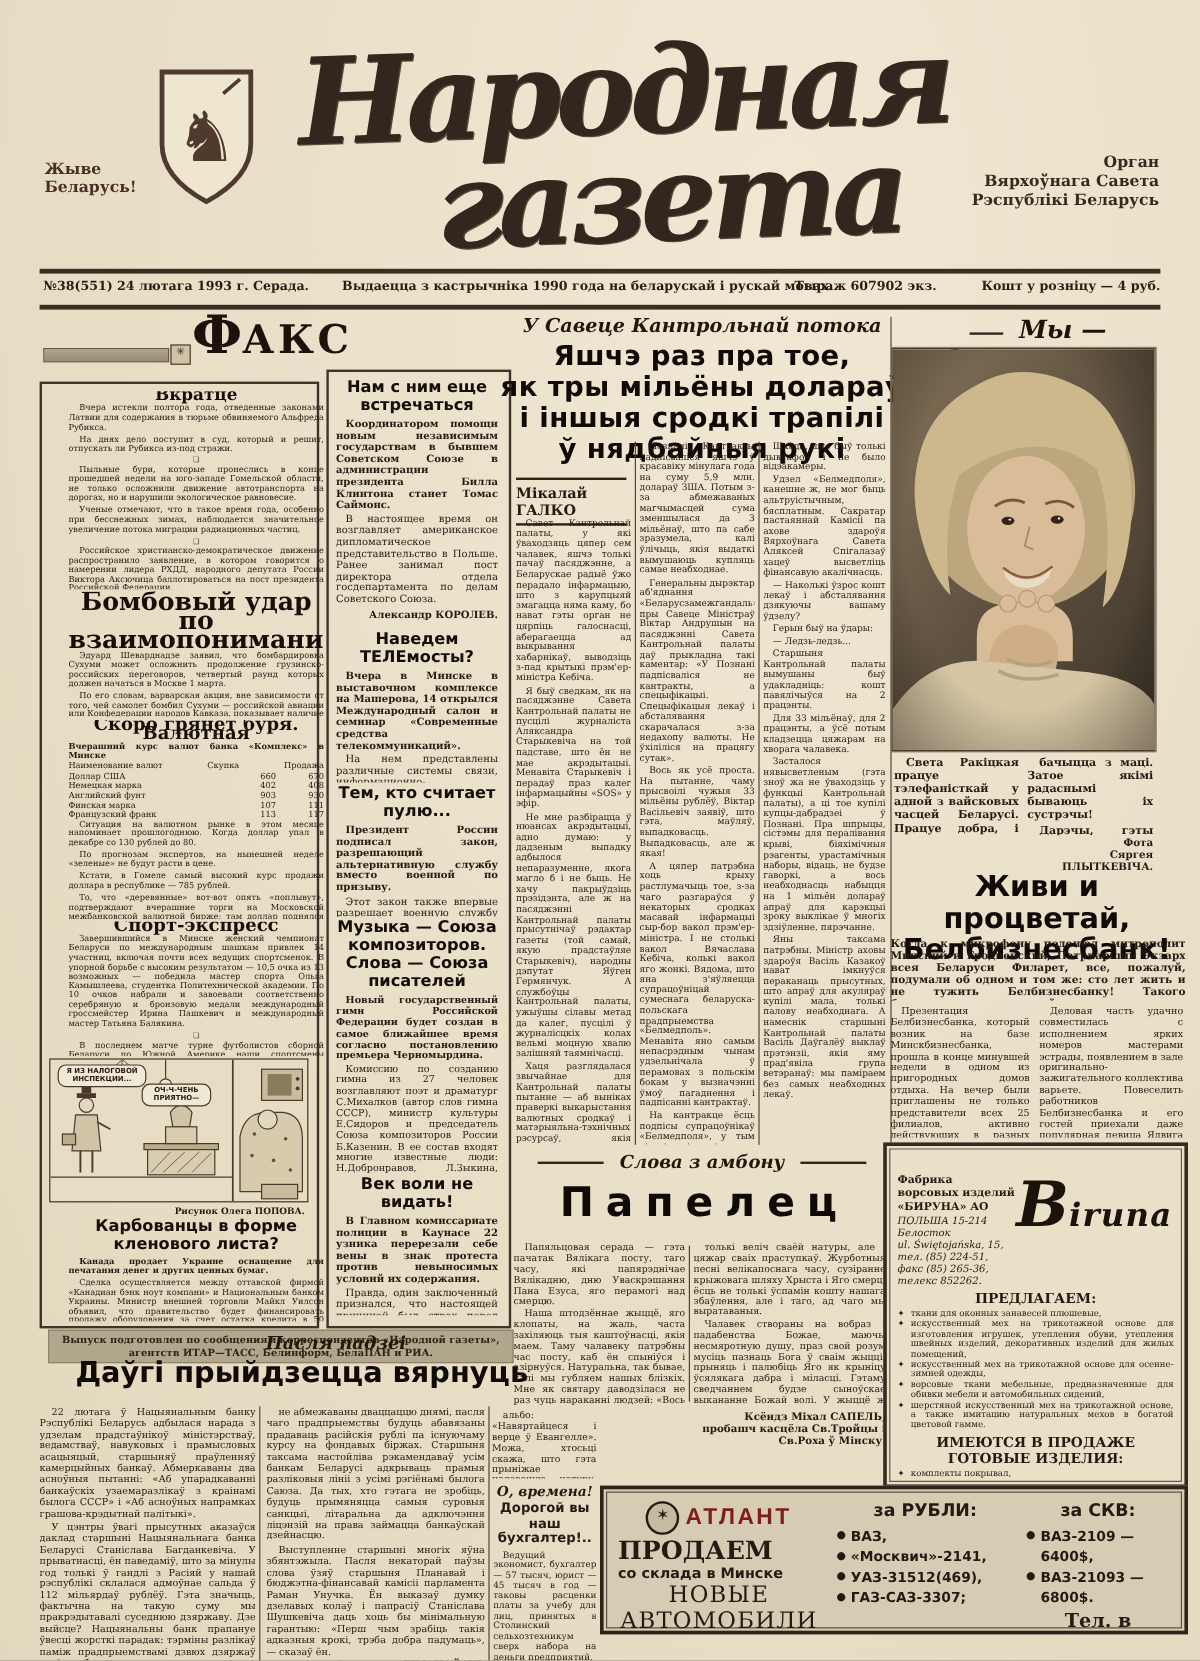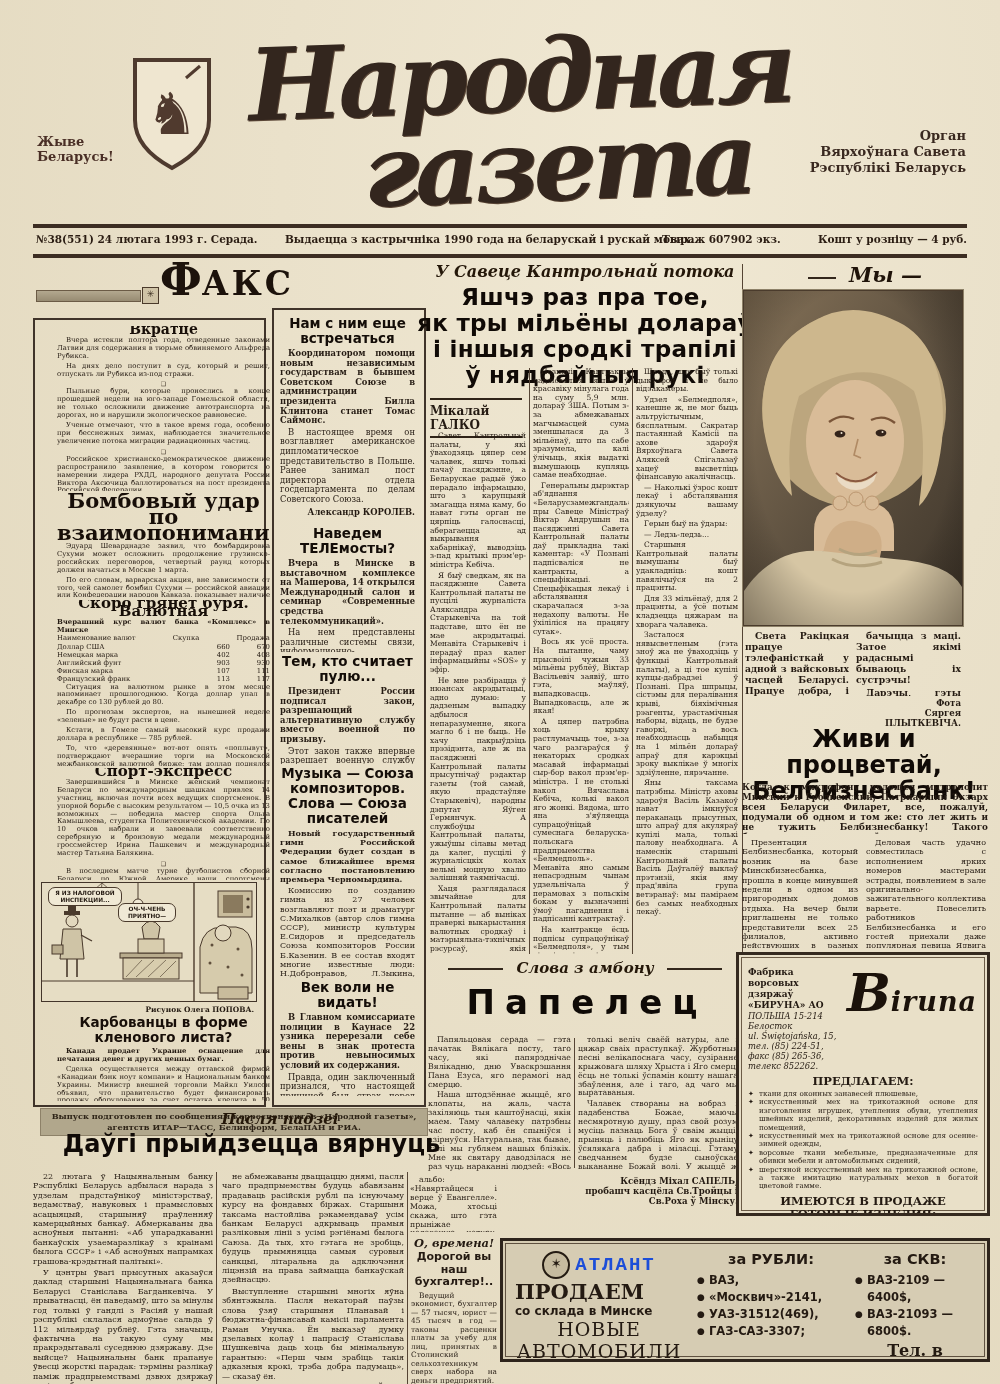--- a/index.html
+++ b/index.html
@@ -65,21 +65,21 @@
   .wehead{font-style:italic;font-weight:bold;font-size:21px;color:#1f1309;}
   .photo-frame{position:absolute;border:1px solid #4a3b2c;box-shadow:0 0 0 1px #8d8168;}
   .cap{position:absolute;overflow:hidden;font-weight:bold;font-size:9.2px;line-height:11px;text-align:justify;}
   .cap p{margin:0 0 2px;text-indent:10px;}
   
   .bank-h{font-family:"DejaVu Sans",sans-serif;font-weight:bold;font-size:24px;line-height:26px;text-align:center;color:#100a06;}
   .bank-lede{font-weight:bold;font-size:8.8px;line-height:10px;text-align:justify;}
   .bank-col{position:absolute;overflow:hidden;font-size:8px;line-height:9.4px;text-align:justify;}
   .bank-col p{margin:0 0 3px;text-indent:9px;}
   
-  .biruna{position:absolute;border:3px solid #352a1f;box-shadow:inset 0 0 0 2px #e8dfc8, inset 0 0 0 3px #6b5b46;padding:12px 9px;overflow:hidden;background:#e9e0c8;}
+  .biruna{position:absolute;border:3px solid #352a1f;box-shadow:inset 0 0 0 2px #e8dfc8, inset 0 0 0 3px #6b5b46;padding:24px 9px;overflow:hidden;background:#e9e0c8;}
   .bir-comp{font-size:9px;line-height:11px;font-weight:bold;}
   .bir-addr div{font-style:italic;font-size:8.4px;line-height:10px;}
   .bir-logo-b{font-size:52px;line-height:40px;font-weight:bold;font-style:italic;color:#1b120a;}
   .bir-logo-r{font-size:27px;font-weight:bold;font-style:italic;letter-spacing:1px;color:#1b120a;}
   .bir-t{font-weight:bold;font-size:11.5px;line-height:13px;text-align:center;margin:4px 0 2px;}
   .bir-list div{position:relative;padding-left:11px;font-size:7.2px;line-height:8.4px;text-align:justify;}
   .bir-list div::before{content:"✦";position:absolute;left:0;top:0;font-size:7px;}
   
   .debt-h{font-family:"DejaVu Sans",sans-serif;font-weight:bold;font-size:24px;text-align:center;color:#100a06;}
   .dcol{position:absolute;overflow:hidden;font-size:8px;line-height:9.4px;text-align:justify;}
@@ -87,21 +87,21 @@
   
   .times{position:absolute;overflow:hidden;}
   .times-k{font-style:italic;font-weight:bold;font-size:11.5px;text-align:center;}
   .times-h{font-family:"DejaVu Sans",sans-serif;font-weight:bold;font-size:11px;line-height:12.5px;text-align:center;margin:1px 0 3px;}
   .times-b{font-size:7.4px;line-height:8.5px;text-align:justify;}
   .times-b p{margin:0 0 2px;text-indent:8px;}
   
   .atlant{position:absolute;border:3px solid #2e241c;box-shadow:inset 0 0 0 2px #d6ccb3, inset 0 0 0 3px #5f5140;background:#d6ccb3;display:flex;padding:10px 12px 8px;overflow:hidden;}
   .at-logo{display:flex;align-items:center;gap:5px;}
   .at-gear{width:24px;height:24px;border:2px solid #241b12;border-radius:50%;text-align:center;line-height:21px;font-size:13px;color:#241b12;background:#c6bb9f;}
-  .at-name{font-family:Liberation Mono, monospace;font-weight:bold;font-size:19px;letter-spacing:2px;color:#1d4ed8;}
+  .at-name{font-family:Liberation Sans, sans-serif;font-weight:bold;font-size:19px;letter-spacing:2px;color:#7f1d1d;}
   .at-line1{font-size:21px;font-weight:bold;}
   .at-line2{font-family:"DejaVu Sans",sans-serif;font-weight:bold;font-size:12px;text-align:left;}
   .at-line3{font-size:19px;font-weight:normal;text-align:center;letter-spacing:1px;}
   .at-sub{font-family:"DejaVu Sans",sans-serif;font-weight:bold;font-size:14.5px;text-align:center;margin-bottom:5px;}
   .at-list div{position:relative;padding-left:12px;font-family:"DejaVu Sans",sans-serif;font-weight:bold;font-size:11.5px;line-height:17px;}
   .at-list div::before{content:"●";position:absolute;left:0;top:0;font-size:9px;}
   .at-tel{font-size:16px;font-weight:bold;text-align:center;line-height:21px;}
 </style>
 </head>
 <body>
@@ -461,21 +461,21 @@
       <p>Презентация Белбизнесбанка, который возник на базе Минскбизнесбанка, прошла в конце минувшей недели в одном из пригородных домов отдыха. На вечер были приглашены не только представители всех 25 филиалов, активно действующих в разных регионах республики, но и члены парламента, деятели других властных структур, известные предприниматели.</p>
     </div>
   <div class="bank-col" style="left:866px;top:838px;width:120px;height:110px;">
       <p>Деловая часть удачно совместилась с исполнением ярких номеров мастерами эстрады, появлением в зале оригинально-зажигательного коллектива варьете. Повеселить работников Белбизнесбанка и его гостей приехали даже популярная певица Ядвига Поплавская и ее муж.</p>
     </div>
 
   <div class="biruna" style="left:736px;top:952px;width:230px;height:234px;">
     <div style="display:flex;">
       <div style="width:98px;">
         <div class="bir-comp">Фабрика</div>
-        <div class="bir-comp">ворсовых дзяржаў</div>
+        <div class="bir-comp">ворсовых изделий</div>
         <div class="bir-comp">«БИРУНА» АО</div>
         <div class="bir-addr">
             <div>ПОЛЬША 15-214</div>
             <div>Белосток</div>
             <div>ul. Świętojańska, 15,</div>
             <div>тел. (85) 224-51,</div>
             <div>факс (85) 265-36,</div>
             <div>телекс 852262.</div>
           </div>
       </div>

